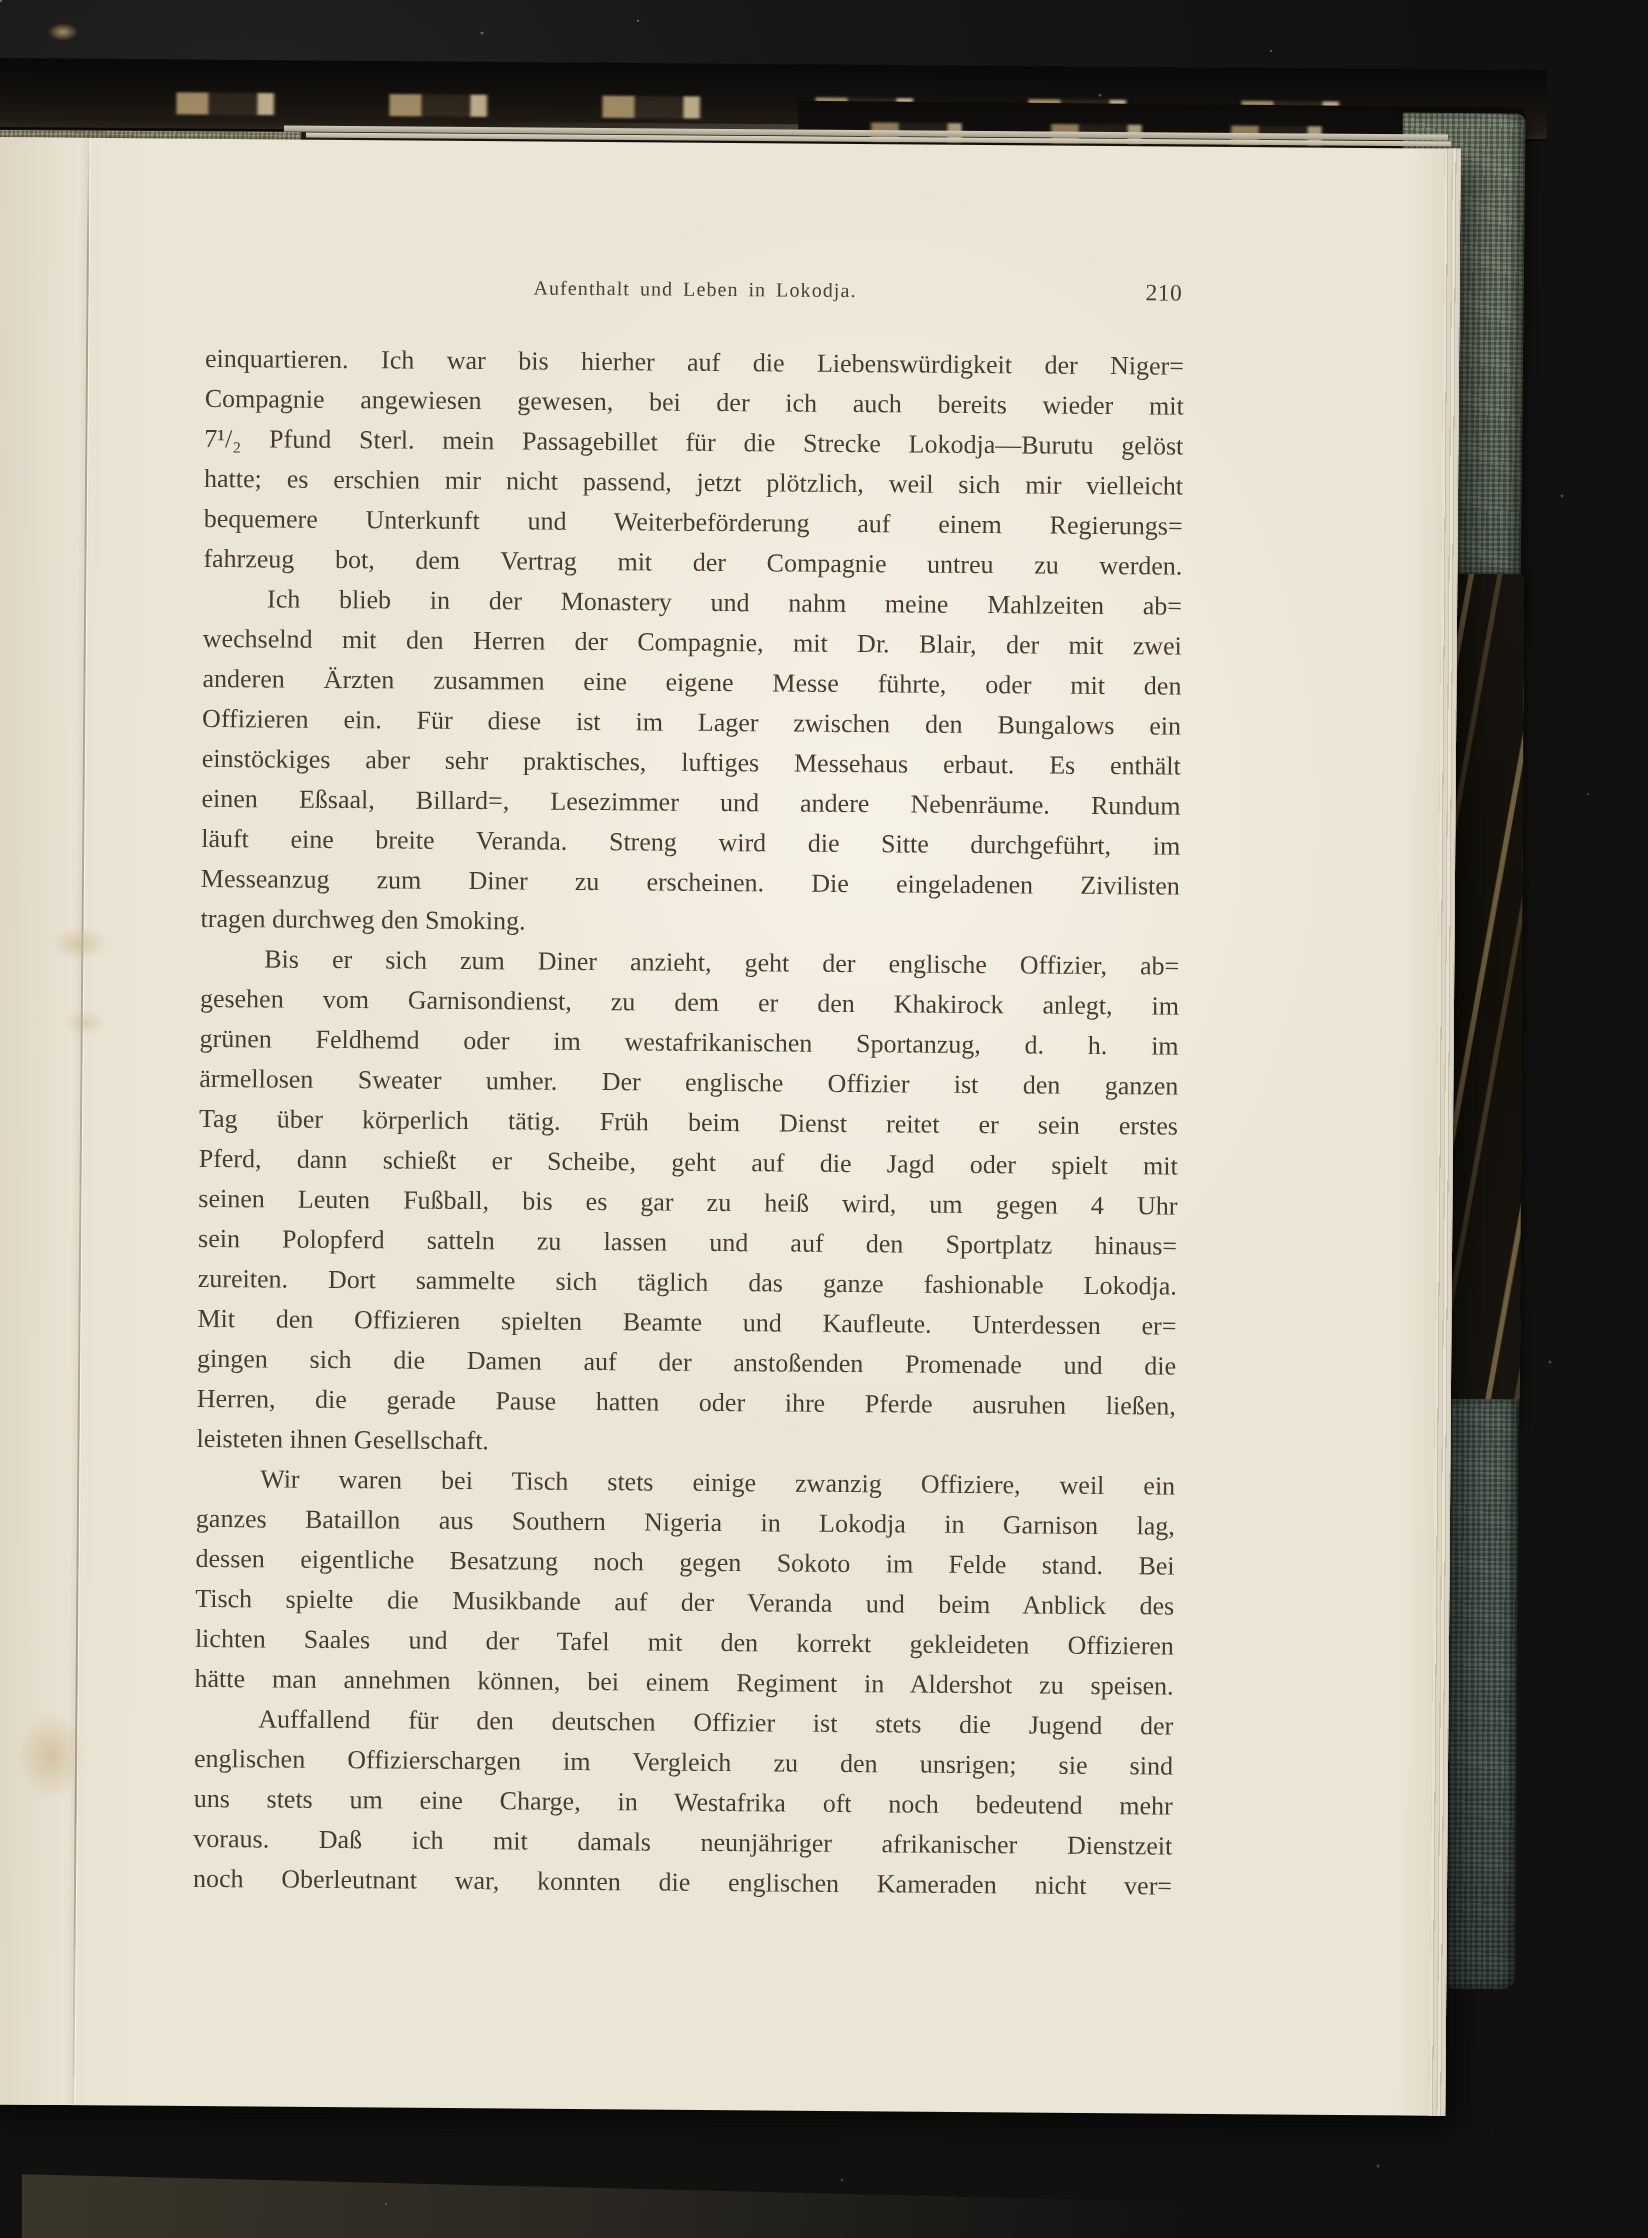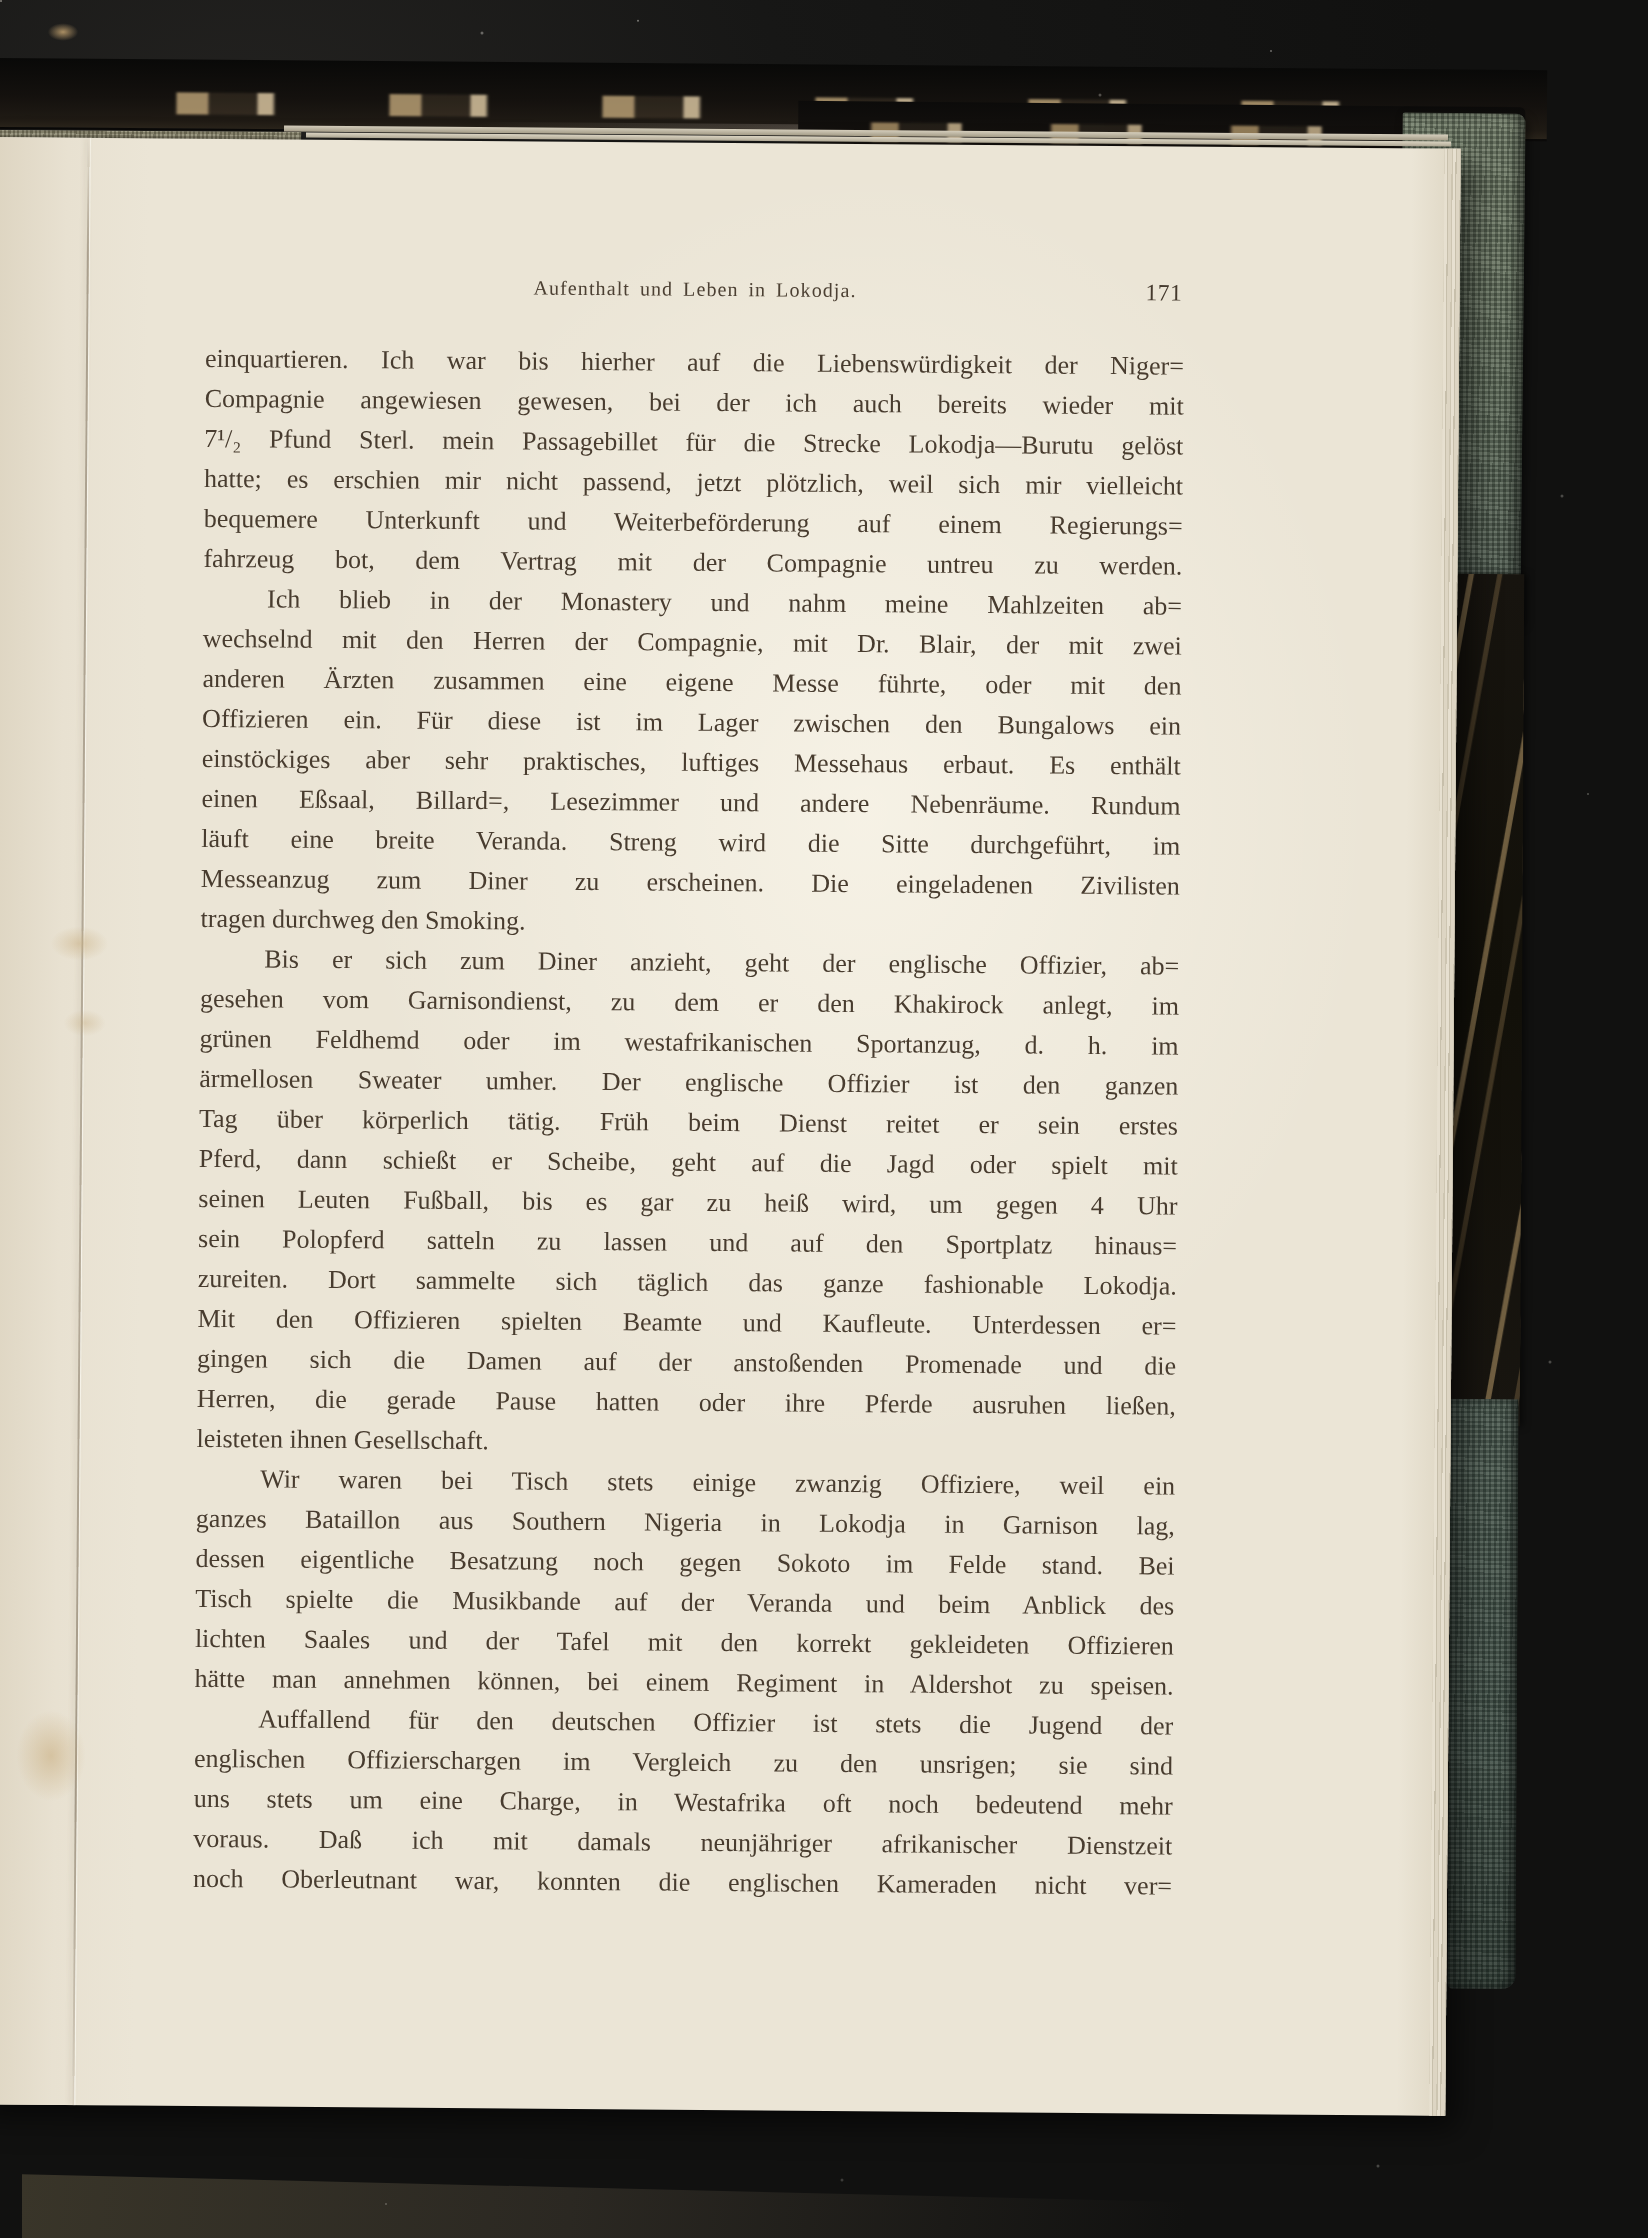--- a/index.html
+++ b/index.html
@@ -194,21 +194,21 @@
 
 <div class="page">
   <div class="fore-edge"></div>
   <div class="crease"></div>
   <div class="stain-a"></div>
   <div class="stain-b"></div>
   <div class="stain-c"></div>
 
   <div class="header-row">
     <span class="running-title">Aufenthalt und Leben in Lokodja.</span>
-    <span class="pagenum">171</span>
+    <span class="pagenum">210</span>
   </div>
 
   <div class="textblock">
 
   <div class="line">einquartieren.  Ich war bis hierher auf die Liebenswürdigkeit der Niger=</div>
       <div class="line">Compagnie angewiesen gewesen, bei der ich auch bereits wieder mit</div>
       <div class="line">7¹/₂ Pfund Sterl. mein Passagebillet für die Strecke Lokodja—Burutu gelöst</div>
       <div class="line">hatte; es erschien mir nicht passend, jetzt plötzlich, weil sich mir vielleicht</div>
       <div class="line">bequemere Unterkunft und Weiterbeförderung auf einem Regierungs=</div>
       <div class="line">fahrzeug bot, dem Vertrag mit der Compagnie untreu zu werden.</div>

